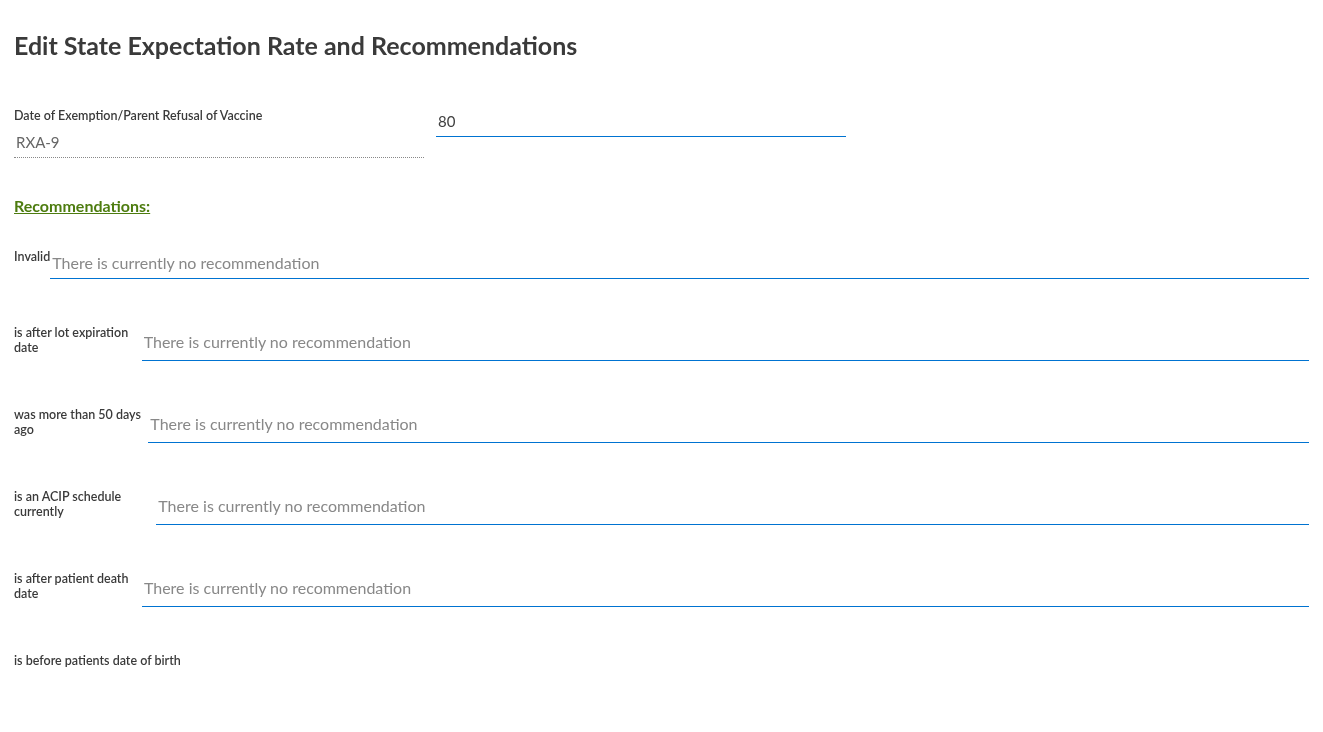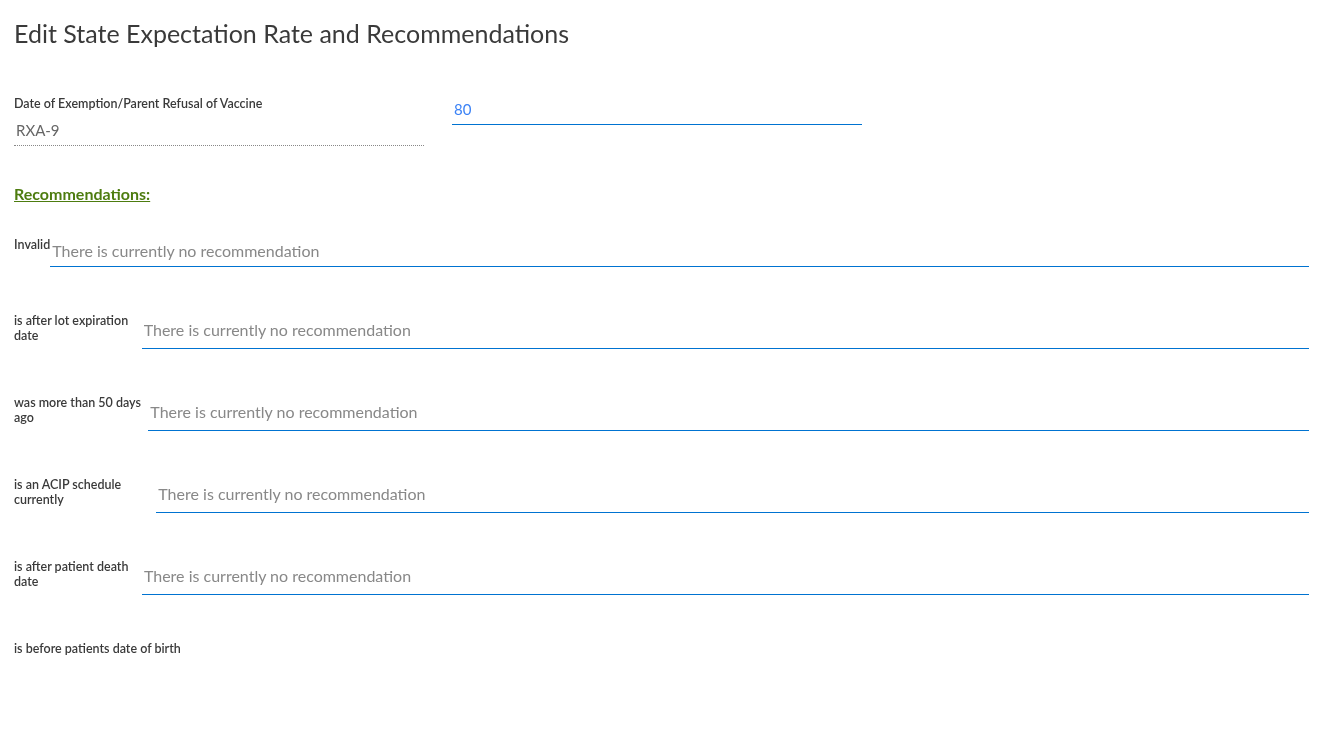--- a/index.html
+++ b/index.html
@@ -9,27 +9,28 @@
     }
     body {
       font-family: 'Segoe UI', 'Lato', -apple-system, BlinkMacSystemFont, sans-serif;
       background: #ffffff;
       color: #2c2c2c;
       padding: 18px 14px;
       width: 1323px;
     }
     .page-title {
       font-size: 25px;
-      font-weight: 400;
+      font-weight: 700;
       color: #3a3a3a;
       margin-bottom: 48px;
+      margin-top: 12px;
     }
     .top-row {
       display: flex;
-      gap: 28px;
+      gap: 12px;
       margin-bottom: 38px;
     }
     .field-group {
       display: flex;
       flex-direction: column;
     }
     .field-group.exemption {
       width: 410px;
     }
     .field-group.rate {
@@ -42,21 +43,21 @@
       margin-bottom: 6px;
     }
     .field-value-disabled {
       font-size: 15px;
       color: #666;
       padding: 4px 2px 6px 2px;
       border-bottom: 1px dotted #888;
     }
     .field-input {
       font-size: 15px;
-      color: #3b82f6;
+      color: #404040;
       padding: 4px 2px 6px 2px;
       border: none;
       border-bottom: 1.5px solid #0073d1;
       outline: none;
       background: transparent;
       font-family: inherit;
     }
     .recommendations-heading {
       font-size: 16px;
       font-weight: 700;

